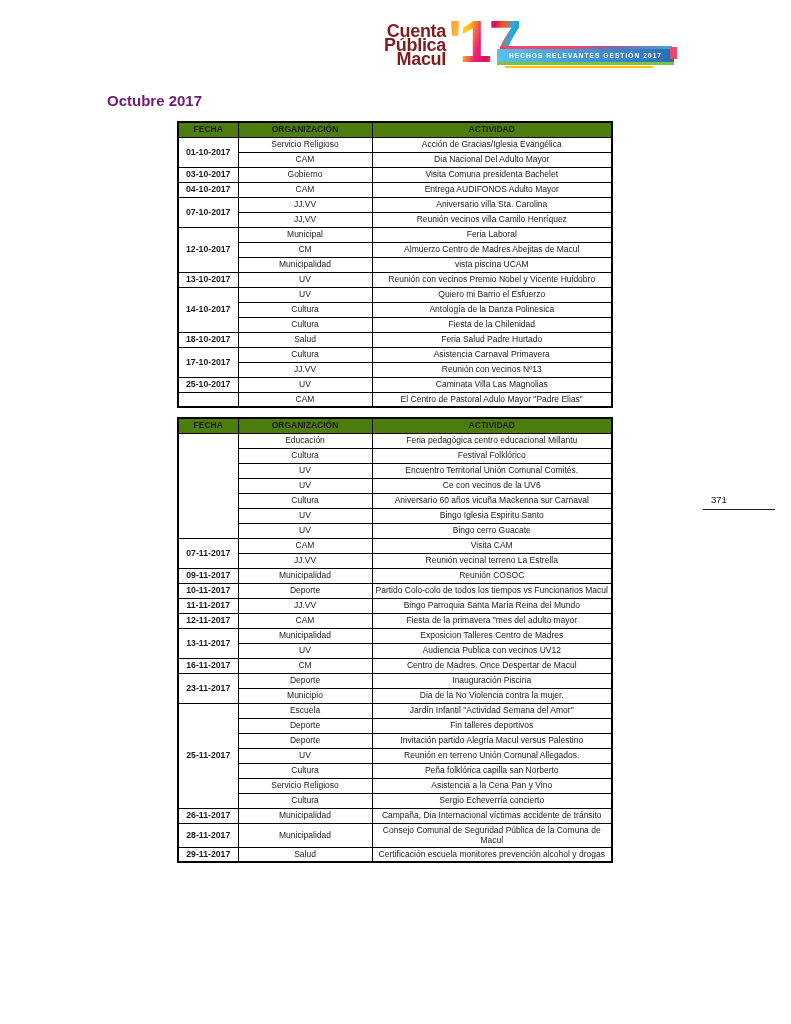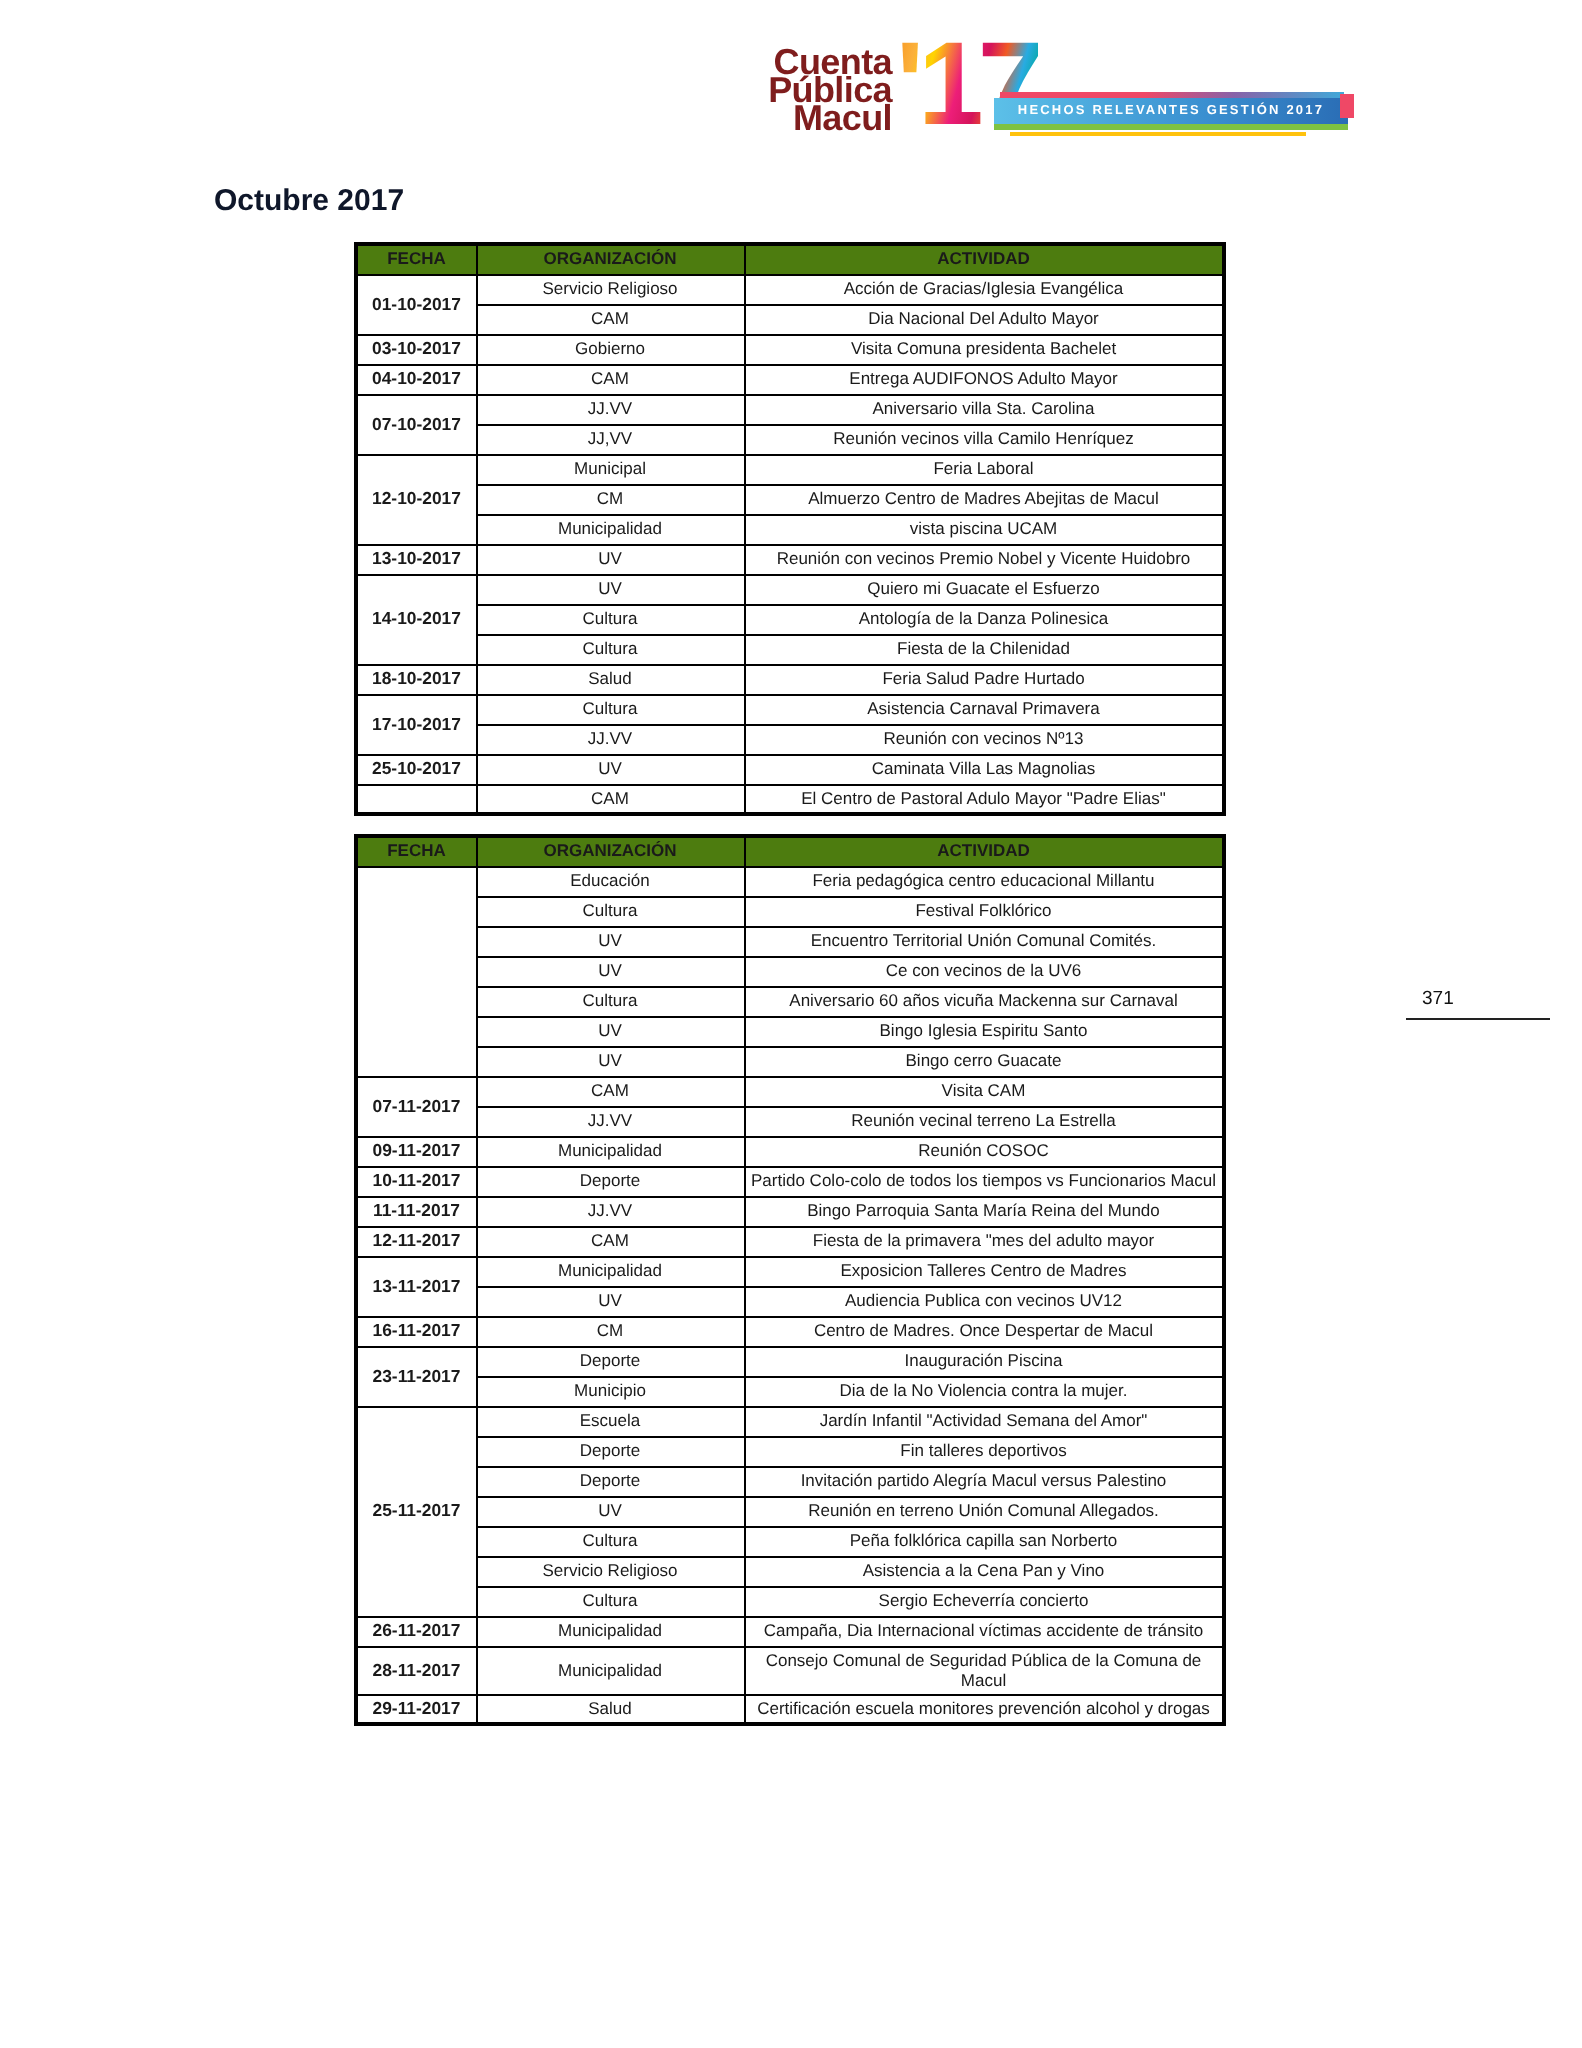--- a/index.html
+++ b/index.html
@@ -49,21 +49,21 @@
   .page-number {
     position: absolute; left: 703px; top: 494px; width: 72px;
     border-bottom: 1.5px solid #222;
     font-size: 9.5px; padding: 0 0 4px 8px; color: #111;
   }
 
   
   .section { position: absolute; left: 107px; width: 560px; }
   .section-october  { top: 92px; }
   .section-november { top: 417px; }
-  .section h2 { font-size: 15px; font-weight: bold; color: #0f172a; margin-bottom: 12px; letter-spacing: 0; }
+  .section h2 { font-size: 15px; font-weight: bold; color: #701a75; margin-bottom: 12px; letter-spacing: 0; }
 
   table.activities {
     margin-left: 70px;
     width: 434px;
     border-collapse: collapse;
     table-layout: fixed;
     border: 2px solid #000;
   }
   .activities th, .activities td {
     border: 1px solid #000;
@@ -162,21 +162,21 @@
           <td class="act-cell">vista piscina UCAM</td>
         </tr>
         <tr class="group-start">
           <td rowspan="1" class="date-cell">13-10-2017</td>
           <td class="org-cell">UV</td>
           <td class="act-cell">Reunión con vecinos Premio Nobel y Vicente Huidobro</td>
         </tr>
         <tr class="group-start">
           <td rowspan="3" class="date-cell">14-10-2017</td>
           <td class="org-cell">UV</td>
-          <td class="act-cell">Quiero mi Guacate el Esfuerzo</td>
+          <td class="act-cell">Quiero mi Barrio el Esfuerzo</td>
         </tr>
         <tr>
           <td class="org-cell">Cultura</td>
           <td class="act-cell">Antología de la Danza Polinesica</td>
         </tr>
         <tr>
           <td class="org-cell">Cultura</td>
           <td class="act-cell">Fiesta de la Chilenidad</td>
         </tr>
         <tr class="group-start">

